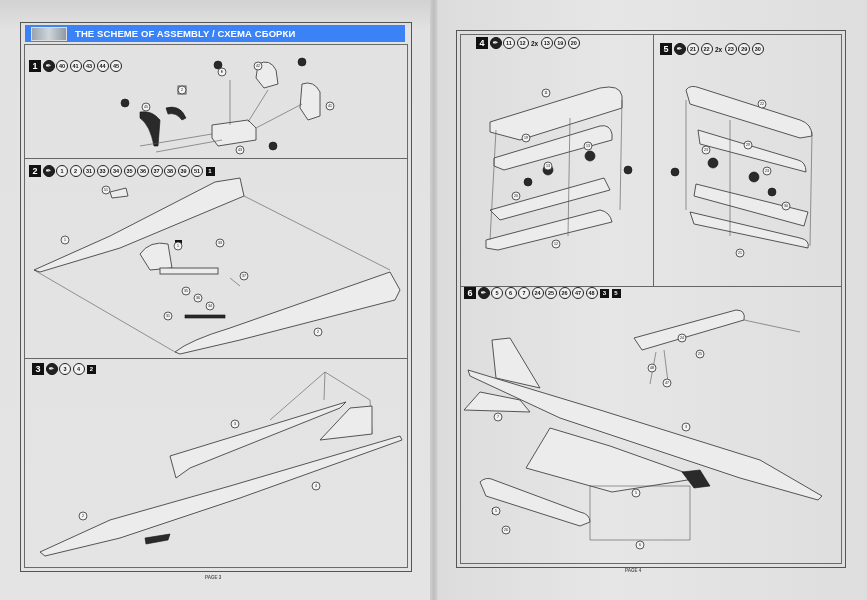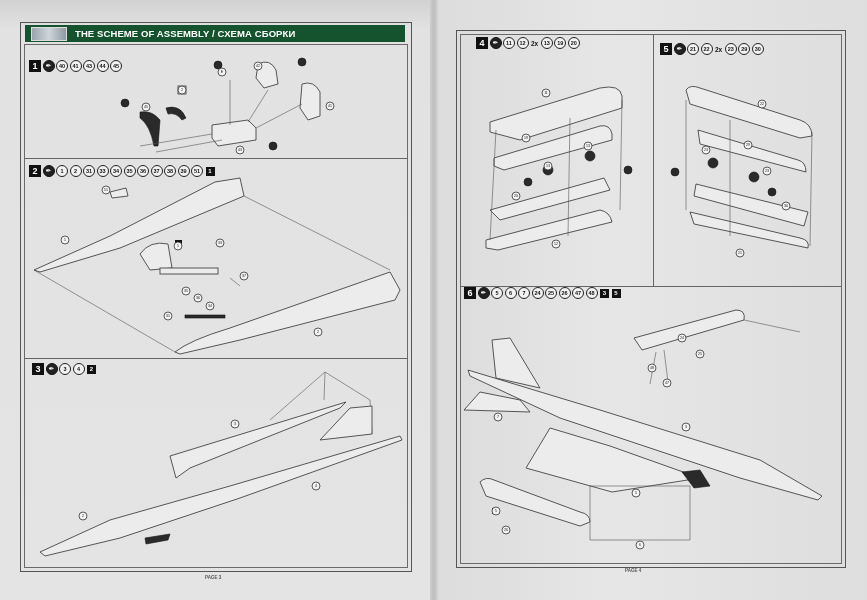--- a/index.html
+++ b/index.html
@@ -3,21 +3,21 @@
 <meta charset="utf-8">
 <style>
   html,body{margin:0;padding:0;}
   body{width:867px;height:600px;overflow:hidden;background:#c9c9c9;font-family:"Liberation Sans",sans-serif;position:relative;}
   .sheet{position:absolute;background:#e3e3e3;}
   #left-sheet{left:0;top:0;width:432px;height:600px;background:linear-gradient(180deg,#d2d2d2 0,#e2e2e2 30px,#e4e4e4 100%);}
   #right-sheet{left:436px;top:0;width:431px;height:600px;background:linear-gradient(90deg,#dcdcdc,#e6e6e6 40%,#dedede 100%);}
   .gutter{position:absolute;left:430px;top:0;width:8px;height:600px;background:linear-gradient(90deg,#cfcfcf,#bdbdbd,#d6d6d6);}
   .frame{position:absolute;border:1.5px solid #555;box-sizing:border-box;}
   .frame-inner{position:absolute;border:1px solid #6a6a6a;box-sizing:border-box;}
-  .header-bar{position:absolute;left:25px;top:25px;width:380px;height:17px;background:#14532d;display:flex;align-items:center;}
+  .header-bar{position:absolute;left:25px;top:25px;width:380px;height:17px;background:#3b82f6;display:flex;align-items:center;}
   .logo{width:34px;height:12px;margin-left:6px;background:linear-gradient(90deg,#9aa4ae,#cfd5da,#8f99a3);border:1px solid #ddd;}
   .header-title{color:#fff;font-weight:bold;font-size:9.5px;margin-left:8px;letter-spacing:0.1px;}
   .step{position:absolute;display:flex;align-items:center;gap:1.5px;}
   .step-num{background:#111;color:#fff;font-weight:bold;font-size:9px;width:12px;height:12px;display:flex;align-items:center;justify-content:center;}
   .glue{width:10px;height:10px;border-radius:50%;border:1px solid #111;background:#222;color:#fff;font-size:7px;display:flex;align-items:center;justify-content:center;}
   .part{width:10px;height:10px;border-radius:50%;border:1px solid #222;background:#f2f2f2;color:#111;font-size:5.5px;display:flex;align-items:center;justify-content:center;font-weight:bold;}
   .ref{background:#111;color:#fff;font-size:6px;width:9px;height:9px;display:flex;align-items:center;justify-content:center;font-weight:bold;margin-left:1px;}
   .mult{font-size:6.5px;font-weight:bold;color:#111;margin:0 1px;}
   .panel{position:absolute;box-sizing:border-box;}
   .page-num{position:absolute;font-size:4.5px;color:#555;font-weight:bold;}

